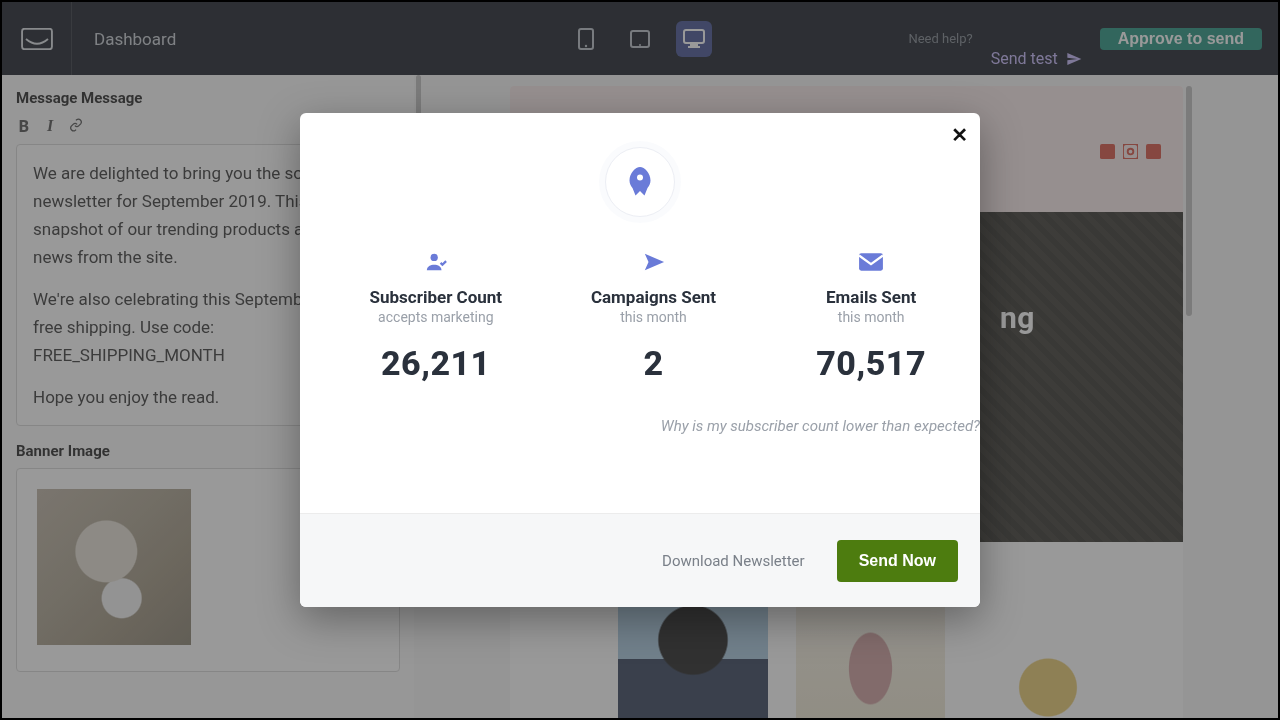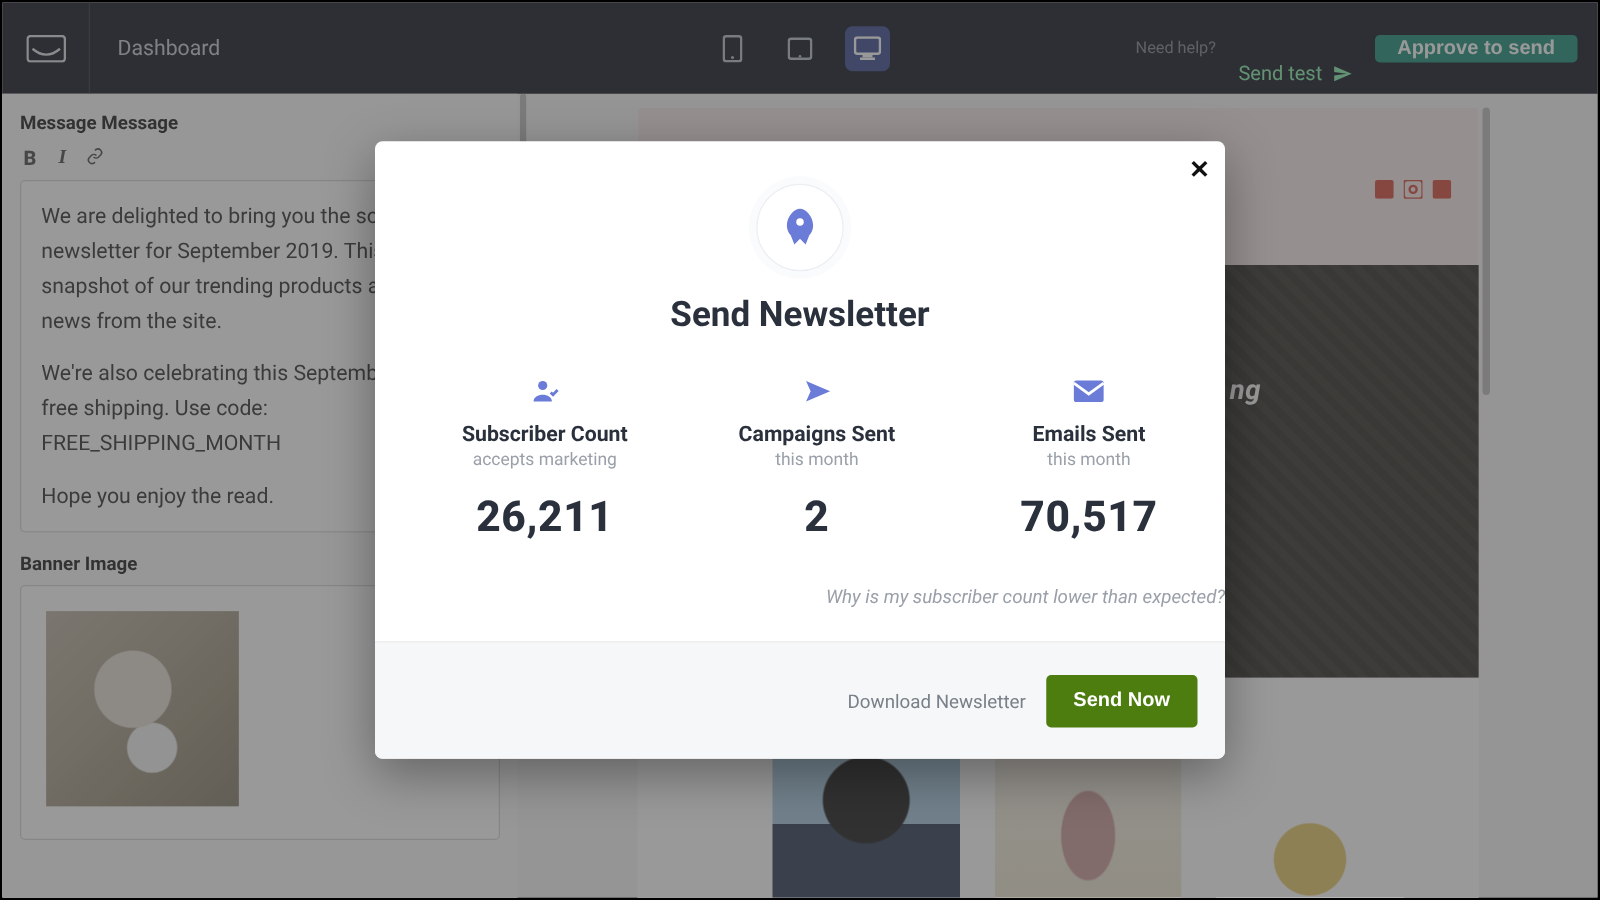--- a/index.html
+++ b/index.html
@@ -24,21 +24,21 @@
     position: absolute; left: 50%; top: 50%; transform: translate(-50%,-50%);
     display: flex; gap: 18px; align-items: center;
   }
   .device-btn {
     width: 36px; height: 36px; display:flex; align-items:center; justify-content:center;
     color: #b7bdc6; border-radius: 6px;
   }
   .device-btn.active { background: #3c4b8f; color: #fff; }
   .top-right { position:absolute; right: 16px; top: 0; height:100%; display:flex; align-items:center; gap:18px; }
   .need-help { color:#7c838d; font-size:13px; }
-  .send-test { color:#86efac; font-size:16px; display:flex; align-items:center; gap:8px; cursor:pointer;margin-top:40px;}
+  .send-test { color:#c4b5fd; font-size:16px; display:flex; align-items:center; gap:8px; cursor:pointer;margin-top:40px;}
   .approve-btn {
     background:#1b8f7a; color:#fff; border:none; padding:2px 18px; font-size:16px; border-radius:4px; font-weight:600;
   }
 
   
   .left-panel {
     position:absolute; top:75px; left:2px; width:412px; bottom:2px; background:#fafafa; padding:14px 14px 0 14px;
     overflow:hidden;
   }
   .section-label { font-weight:700; font-size:15px; color:#1b1b1b; }
@@ -84,21 +84,21 @@
   }
   .social { position:absolute; right:22px; top:58px; display:flex; gap:8px; color:#d64a3b; }
   .social span { width:15px; height:15px; }
   .hero {
     height:330px;
     background:
       linear-gradient(rgba(25,25,25,.45),rgba(25,25,25,.45)),
       repeating-linear-gradient(45deg,#4a463c 0 6px,#3a372e 6px 12px);
     position:relative;
   }
-  .hero .big { position:absolute; right:174px; top:88px; color:#fff; font-size:22px; font-weight:700; letter-spacing:.5px;font-style:italic;}
+  .hero .big { position:absolute; right:148px; top:88px; color:#fff; font-size:30px; font-weight:700; letter-spacing:.5px;}
   .hero .snip { position:absolute; right:134px; top:160px; color:#d7d7d2; font-size:13px; line-height:1.5; text-align:center; width:240px;}
   .cards { display:flex; gap:28px; padding:60px 60px 0 108px;}
   .card { width:150px; height:190px; background:#efe7d9; }
   .card.c1 { background: radial-gradient(circle at 50% 20%, #1a1a1a 0 20%, transparent 21%), linear-gradient(#a7c7e0, #a7c7e0 30%, #2d3b55 30%, #2d3b55 100%);}
   .card.c2 { background: radial-gradient(ellipse at 50% 35%, #c99 0 20%, transparent 21%), linear-gradient(#f4efe4,#e9dfc3);}
   .card.c3 { background: radial-gradient(circle at 50% 45%, #e7c768 0 22%, transparent 23%), linear-gradient(#fff,#fff);}
 
   
   .overlay { position:absolute; inset:2px; background:rgba(70,70,70,.55); }
   .modal {
@@ -119,21 +119,21 @@
   }
   .stats { display:flex; margin-top:34px;padding-left:27px; }
   .stat { flex:1; text-align:center; }
   .stat svg { color:#6a7bd8; }
   .stat .t { font-weight:700; color:#2a313c; font-size:17px; margin-top:10px;}
   .stat .s { color:#9aa0a9; font-size:14px; margin-top:2px;}
   .stat .n { font-weight:800; color:#2a313c; font-size:34px; margin-top:18px; letter-spacing:.5px;}
   .why { text-align:right; color:#9aa0a9; font-style:italic; font-size:15px; margin-top:34px;}
   .modal-footer {
     position:absolute; left:0; right:0; bottom:0; height:94px; background:#f6f7f8; border-top:1px solid #ececec;
-    display:flex; align-items:center; justify-content:flex-end; gap:16px; padding:0 22px;
+    display:flex; align-items:center; justify-content:flex-end; gap:32px; padding:0 22px;
   }
   .dl-link { color:#7a8089; font-size:15px; cursor:pointer;}
   .send-now {
     background:#4d7c0f; color:#fff; border:none; font-size:16px; font-weight:700;
     padding:12px 22px; border-radius:4px;
   }
 </style>
 </head>
 <body>
 
@@ -241,21 +241,20 @@
 <div class="modal">
   <div class="close">
     <span>✕</span>
   </div>
   <div class="rocket-wrap">
     <svg width="36" height="36" viewBox="0 0 24 24">
       <path d="M12 2c3 0 7 4 7 9 0 2-1 4-2 5l-2 5-3-3-3 3-2-5c-1-1-2-3-2-5 0-5 4-9 7-9z" fill="#6a7bd8"></path>
       <circle cx="12" cy="9" r="2" fill="#fff"></circle>
     </svg>
   </div>
-  <h2>Send Newsletter</h2>
 
   <div class="stats">
     <div class="stat">
       <svg width="24" height="22" viewBox="0 0 24 24">
           <circle cx="10" cy="7" r="4" fill="#6a7bd8"></circle>
           <path d="M2 21c0-4 4-6 8-6s8 2 8 6" fill="#6a7bd8"></path>
           <path d="M17 13l2 2 4-4" stroke="#6a7bd8" stroke-width="2.5" fill="none"></path>
         </svg>
       <div class="t">Subscriber Count</div>
       <div class="s">accepts marketing</div>

